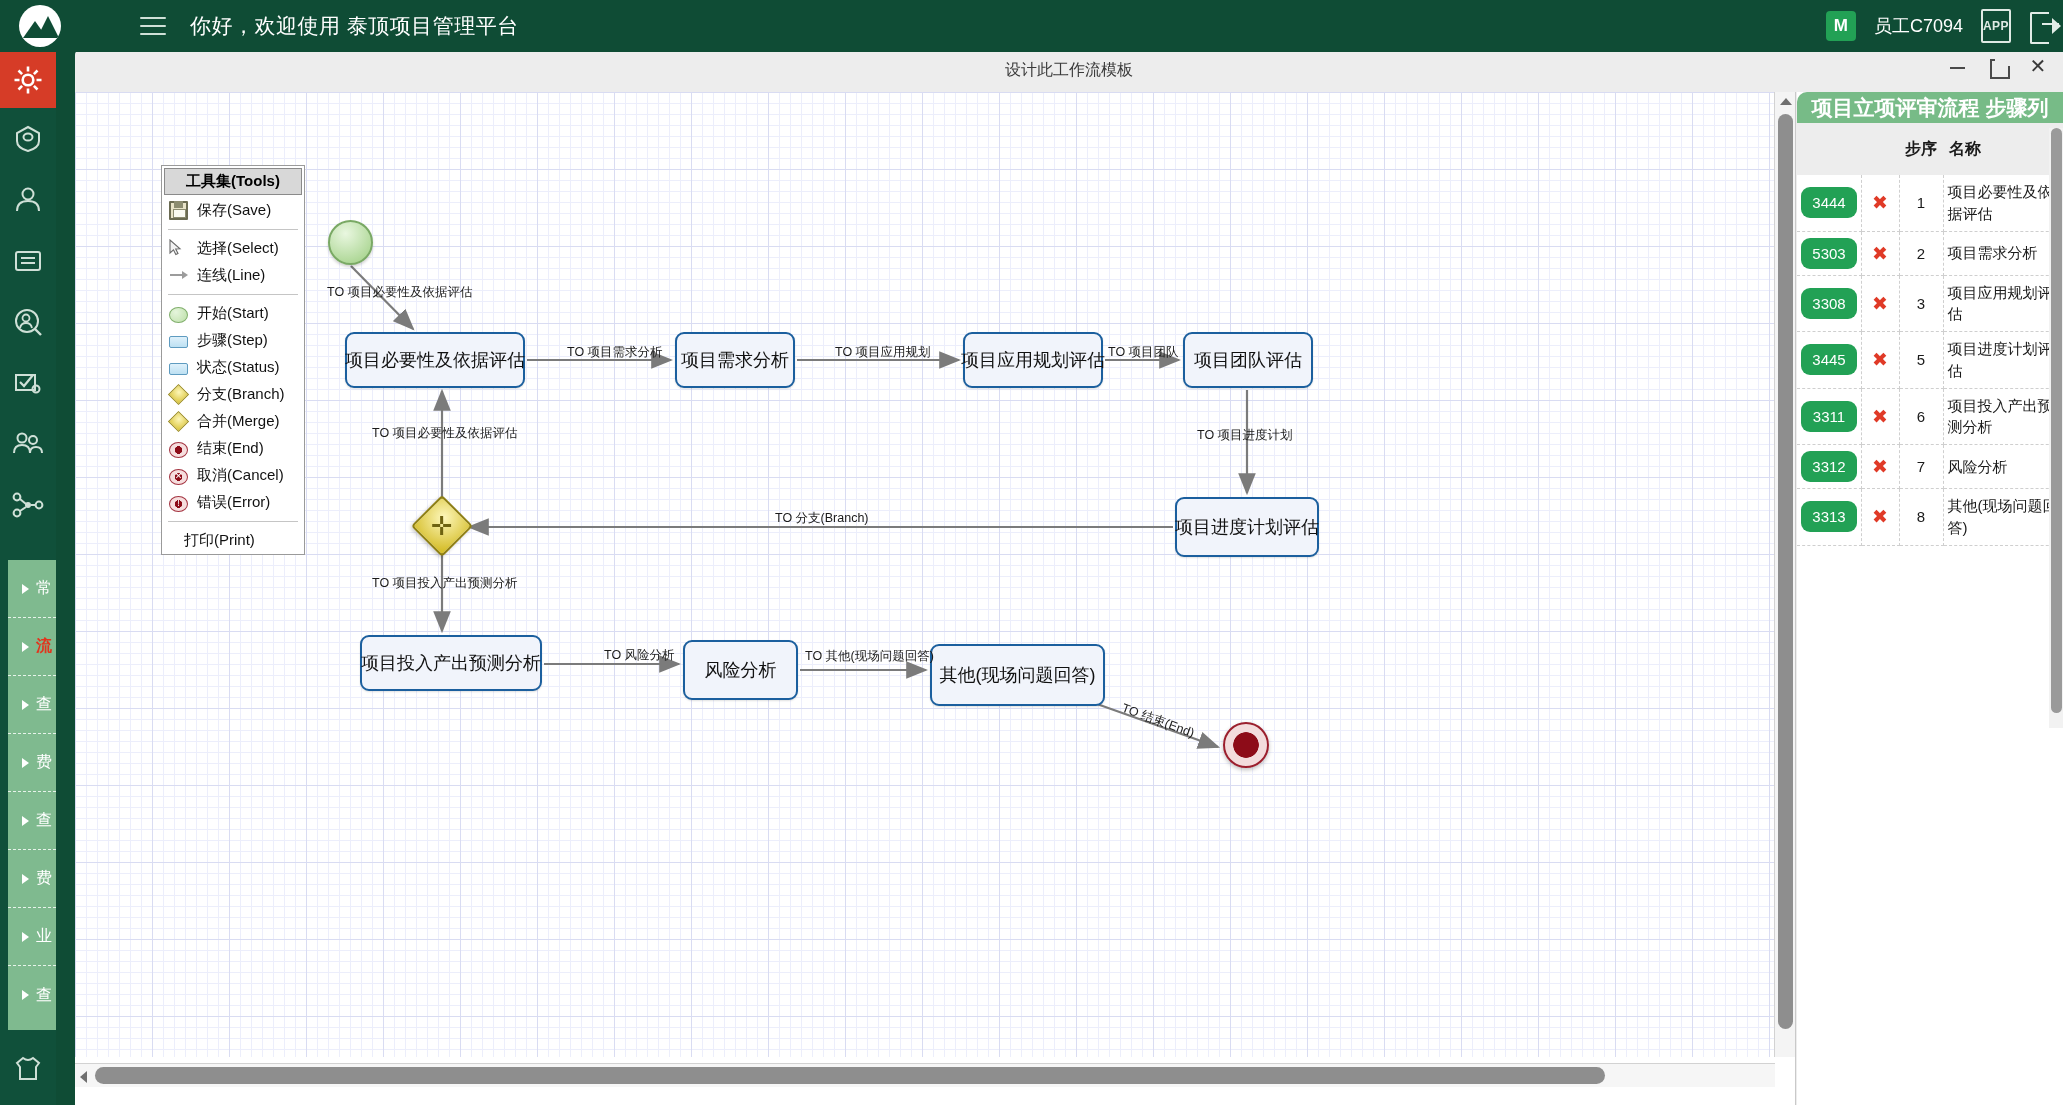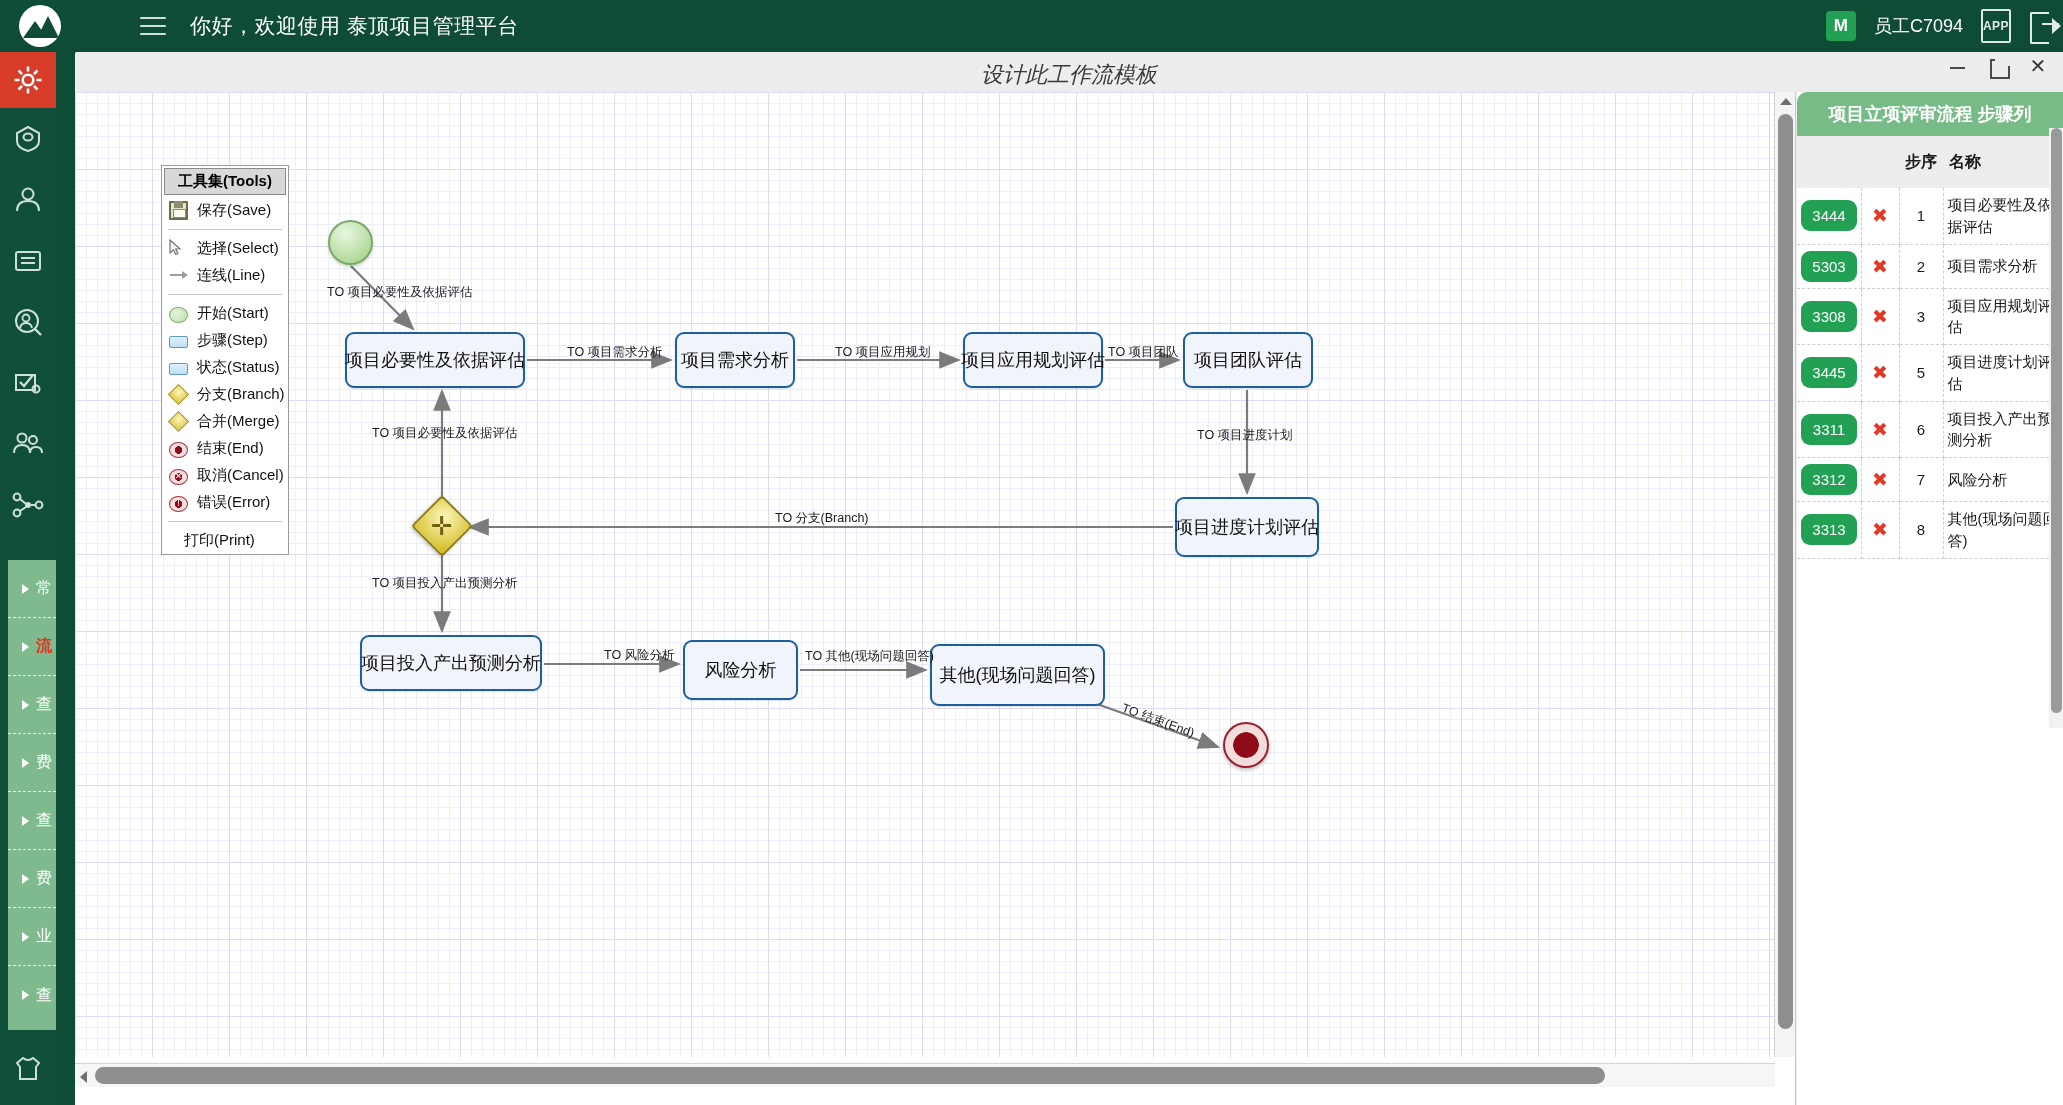--- a/index.html
+++ b/index.html
@@ -149,21 +149,21 @@
     border-radius: 8px 0 0 0;
     z-index: 20;
     overflow: hidden;
   }
   #dialog-titlebar {
     height: 44px; position: relative;
     background: #ededed;
   }
   #dialog-title {
     position: absolute; left: 50%; transform: translateX(-50%);
-    top: 12px; font-size: 22px; color: #3a3a3a; white-space: nowrap; font-style: italic;
+    top: 12px; font-size: 16px; color: #3a3a3a; white-space: nowrap;
   }
   .win-btns {
     position: absolute; right: 14px; top: 8px;
     display: flex; align-items: center; gap: 18px;
   }
   .win-btn { width: 22px; height: 22px; position: relative; cursor: pointer; color: #4a4a4a; }
   .wb-min::after {
     content: ""; position: absolute; left: 3px; top: 11px;
     width: 15px; height: 2px; background: #4a4a4a;
   }
@@ -241,21 +241,21 @@
   }
   #canvas-hscroll .thumb {
     position: absolute; left: 20px; top: 3px;
     width: 1510px; height: 17px;
     background: #8e8e8e; border-radius: 9px;
   }
 
   
   #tools-panel {
     position: absolute; left: 86px; top: 73px;
-    width: 128px;
+    width: 144px;
     background: #ffffff;
     border: 1px solid #9a9a9a;
     z-index: 10;
     font-size: 15px;
   }
   #tools-header {
     height: 27px; background: #d8d8d8;
     border: 1px solid #8a8a8a;
     margin: 2px;
     display: flex; align-items: center; justify-content: center;
@@ -361,24 +361,24 @@
   }
 
   
   #right-panel {
     position: absolute; left: 1722px; top: 0;
     width: 266px; height: 1013px;
     background: #ffffff;
     overflow: hidden;
   }
   #right-panel-header {
-    height: 44px;
+    height: 31px;
     background: #77bb87;
     border-radius: 10px 0 0 0;
-    color: #ffffff; font-size: 18px; font-weight: bold;
+    color: #ffffff; font-size: 21px; font-weight: bold;
     display: flex; align-items: center; justify-content: center;
     white-space: nowrap; overflow: hidden;
   }
   #steps-table { width: 266px; border-collapse: collapse; table-layout: fixed; }
   #steps-table thead th {
     background: #ededed; height: 52px;
     font-size: 16px; color: #1a1a1a; font-weight: bold;
     text-align: center; vertical-align: middle;
   }
   #steps-table thead th.th-name { text-align: left; padding-left: 6px; }

